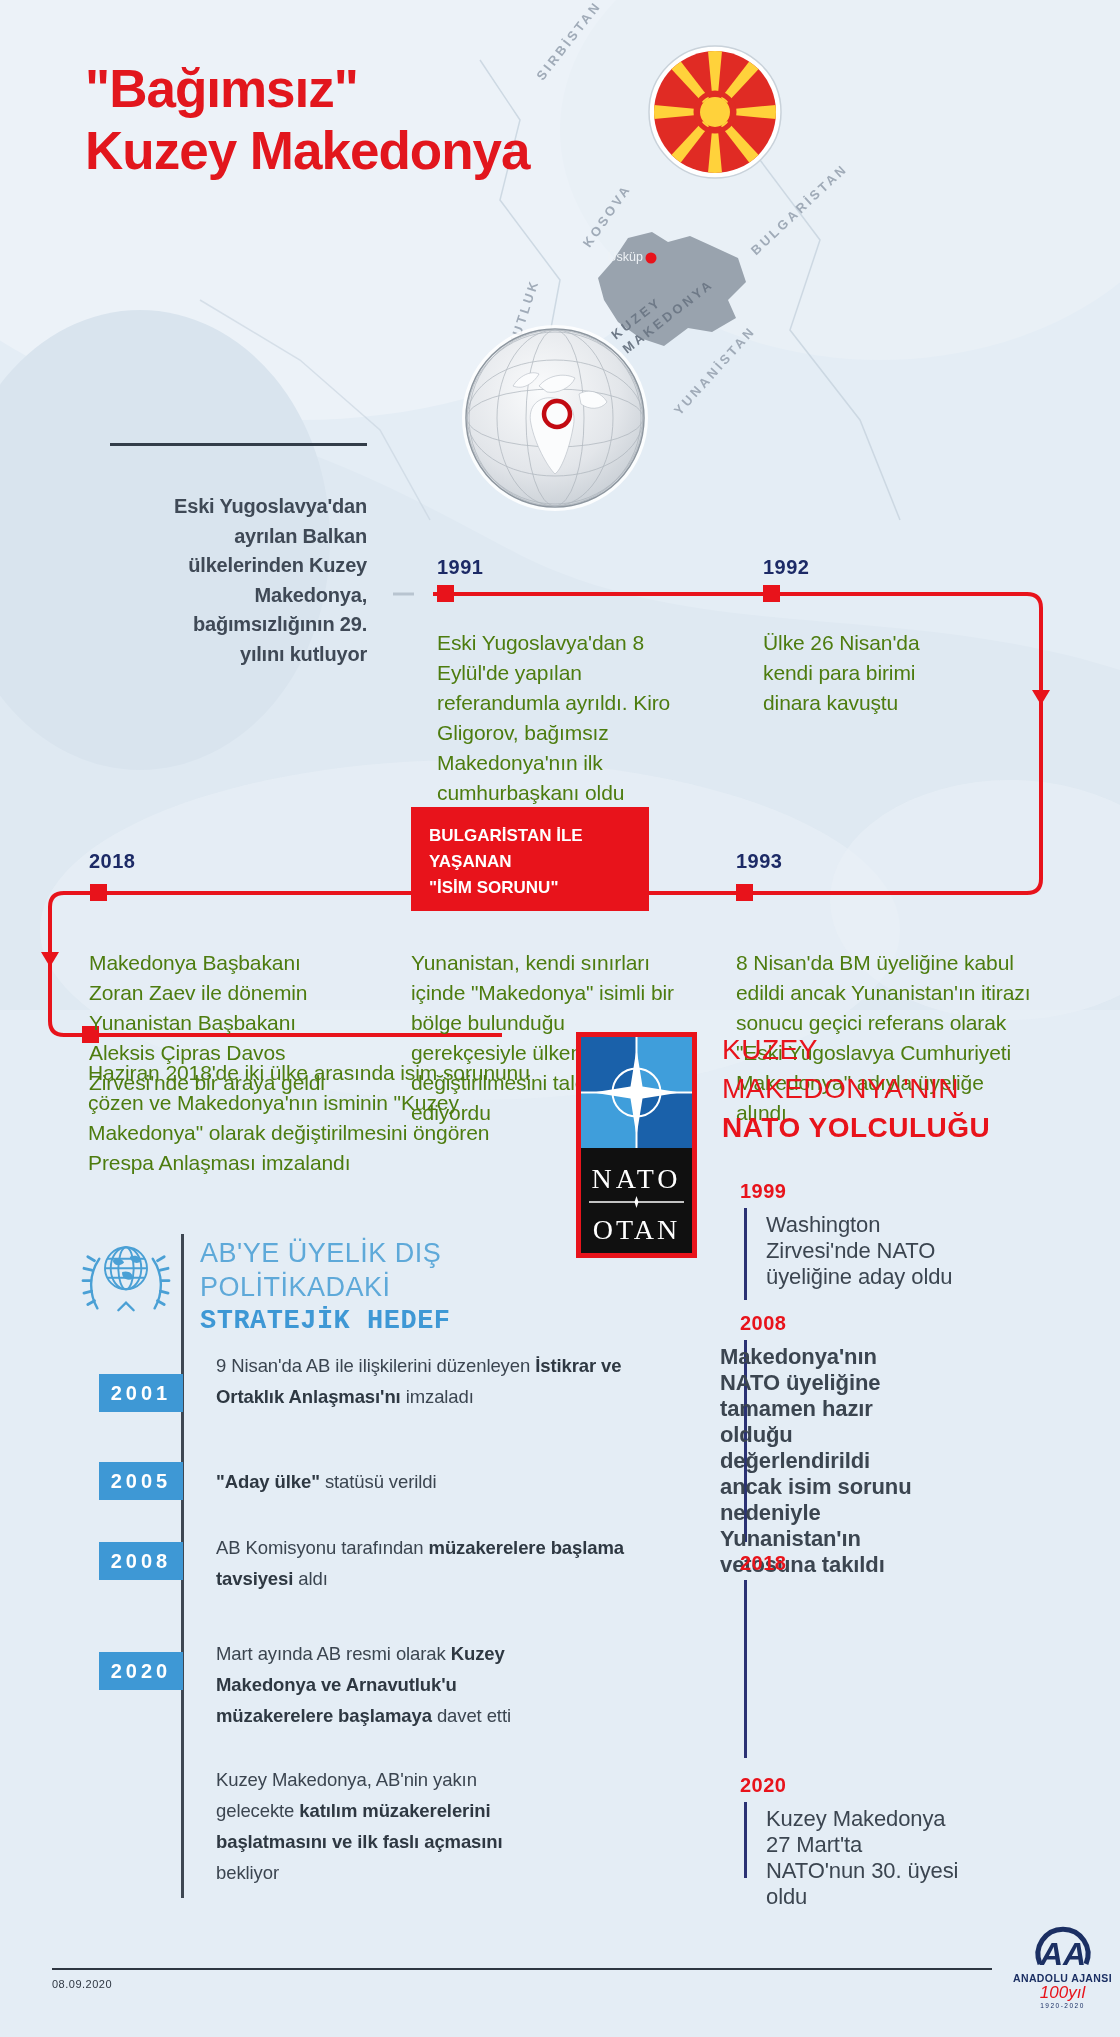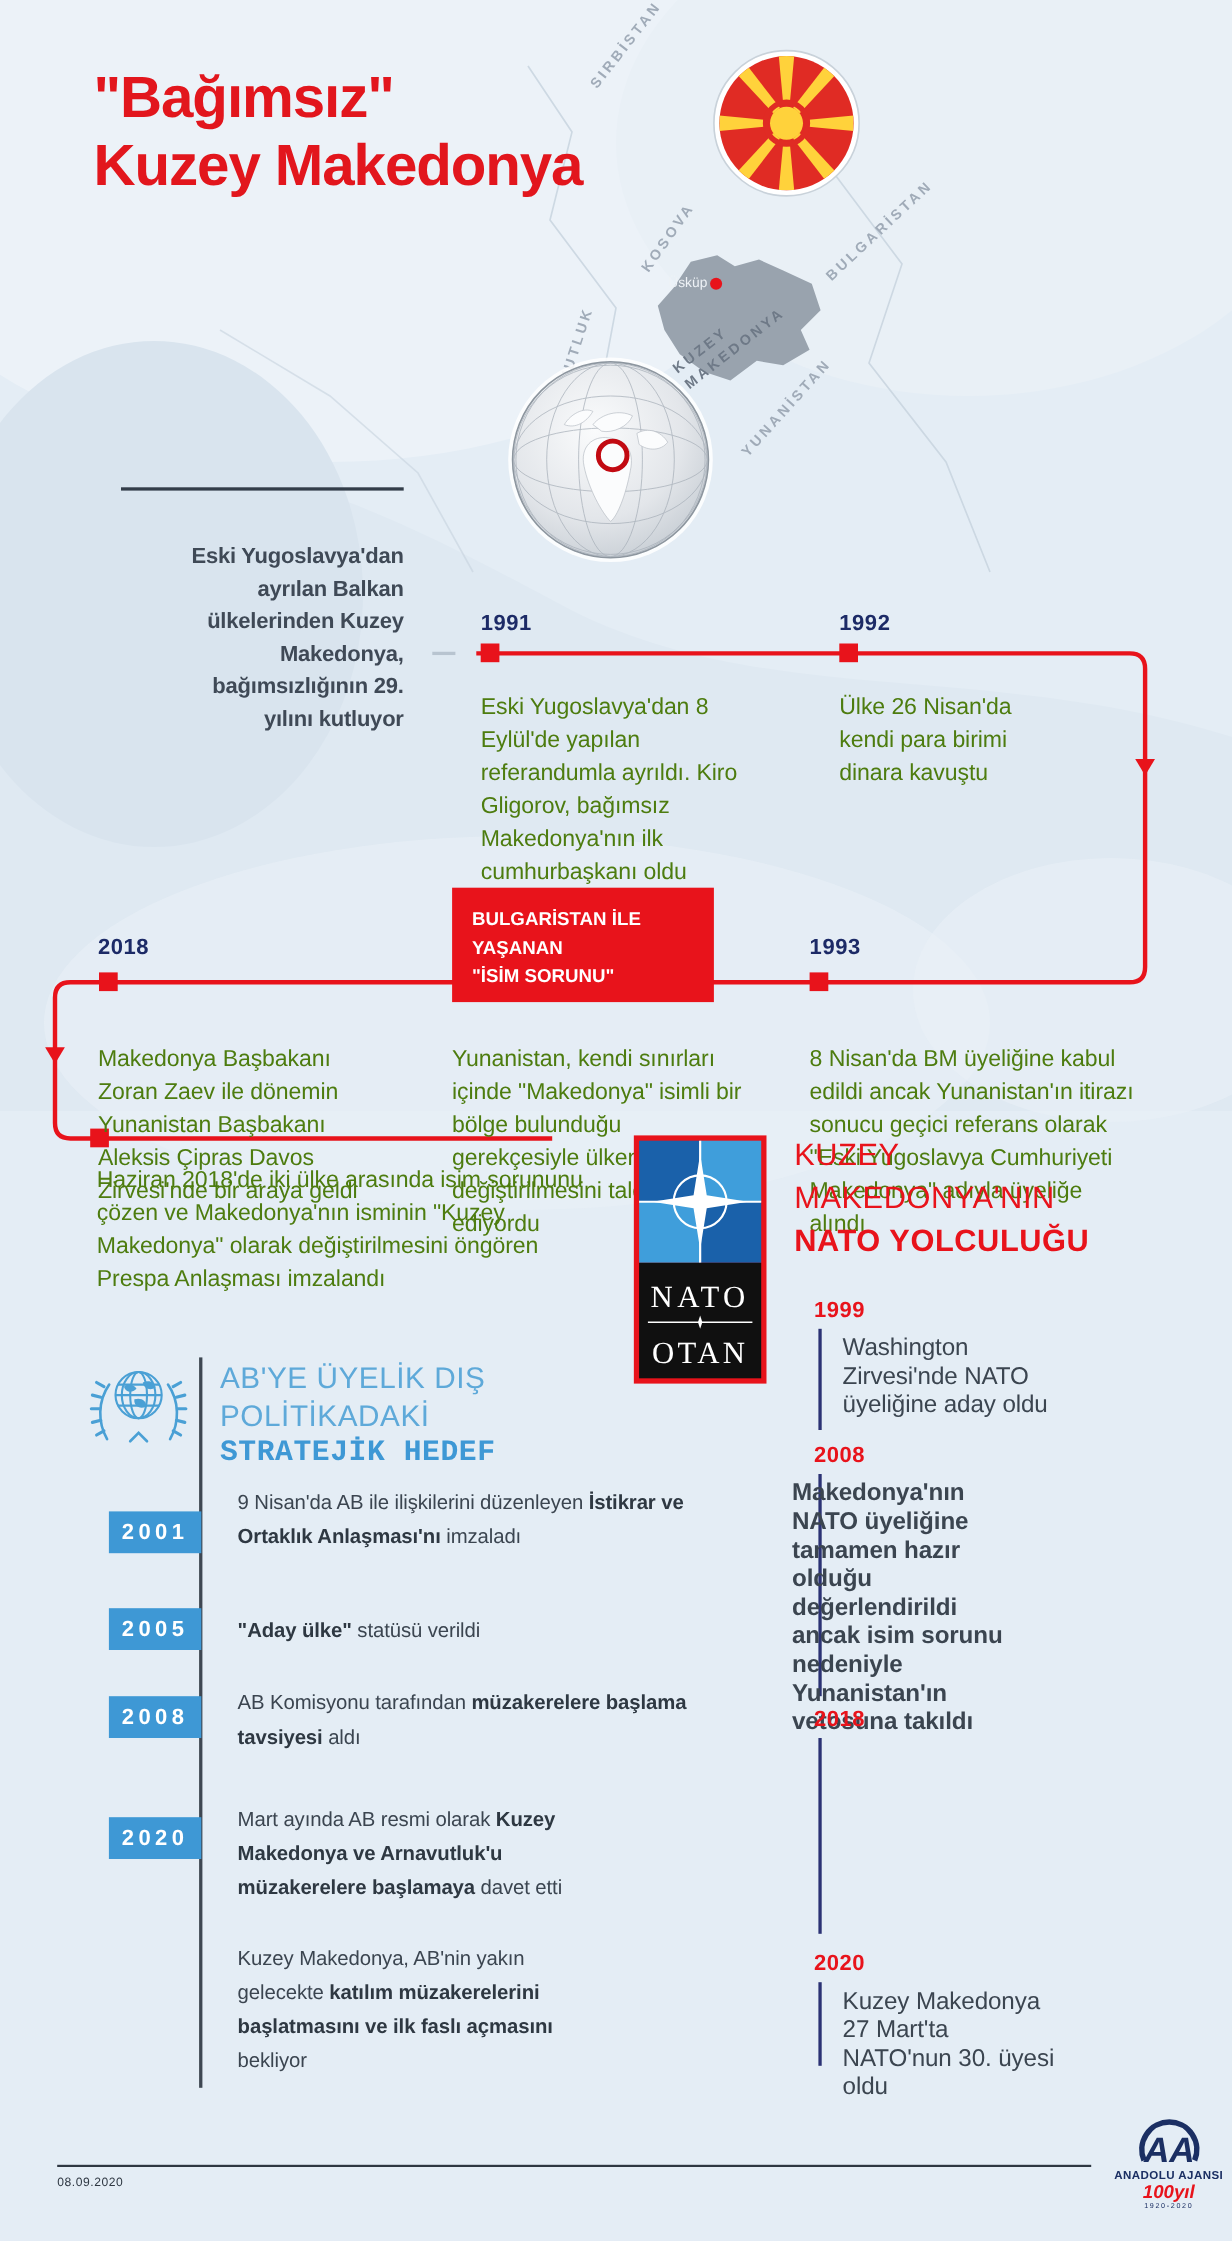--- a/index.html
+++ b/index.html
@@ -23,21 +23,21 @@
   .nato-head{font-size:28px;color:#e8131b;letter-spacing:.5px;line-height:39px;white-space:nowrap;}
   .nato-head.b{font-weight:bold;}
   .eu-head{font-size:27px;color:#5ea9d9;letter-spacing:.5px;line-height:34px;white-space:nowrap;}
   .eu-head.b{color:#3e98d5;font-weight:bold;font-family:Liberation Mono, monospace;}
   .badge{width:84px;height:38px;background:#3e98d5;color:#fff;font-size:20px;font-weight:bold;
          letter-spacing:4px;text-align:center;line-height:38px;}
   .eu-text{font-size:18.5px;line-height:31px;color:#3b4550;letter-spacing:-0.1px;}
   .eu-text b{color:#2e3842;}
   .footer-date{font-size:11px;color:#2e3742;letter-spacing:.5px;}
   .agency-name{font-size:10.5px;font-weight:bold;color:#1b2f63;letter-spacing:.4px;text-align:center;}
-  .centennial{font-size:17px;font-weight:bold;font-style:italic;color:#e8131b;text-align:center;line-height:18px;}
+  .centennial{font-size:17px;font-weight:normal;font-style:italic;color:#e8131b;text-align:center;line-height:18px;}
   .centennial-years{font-size:6.5px;color:#1b2f63;letter-spacing:1.5px;text-align:center;}
 </style>
 </head>
 <body>
 
 <div class="page">
 
   <svg class="abs" style="left:0;top:0;" width="1120" height="2037" viewBox="0 0 1120 2037">
     <ellipse cx="300" cy="140" rx="430" ry="280" fill="#ecf2f8"></ellipse>
     <ellipse cx="880" cy="130" rx="320" ry="230" fill="#e9f0f6"></ellipse>

